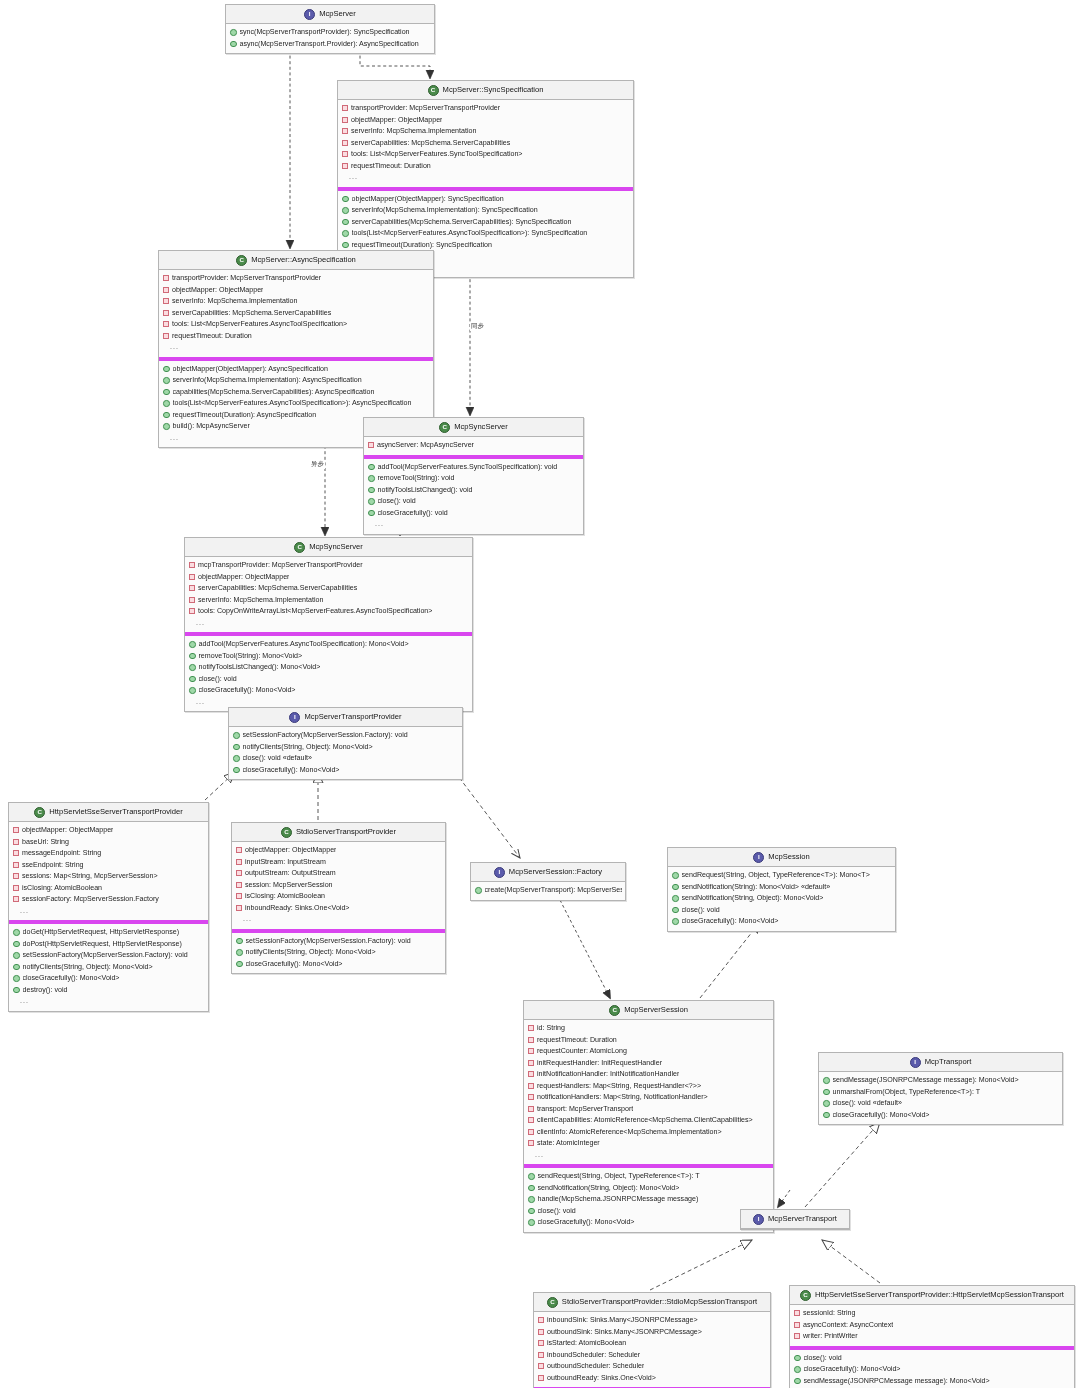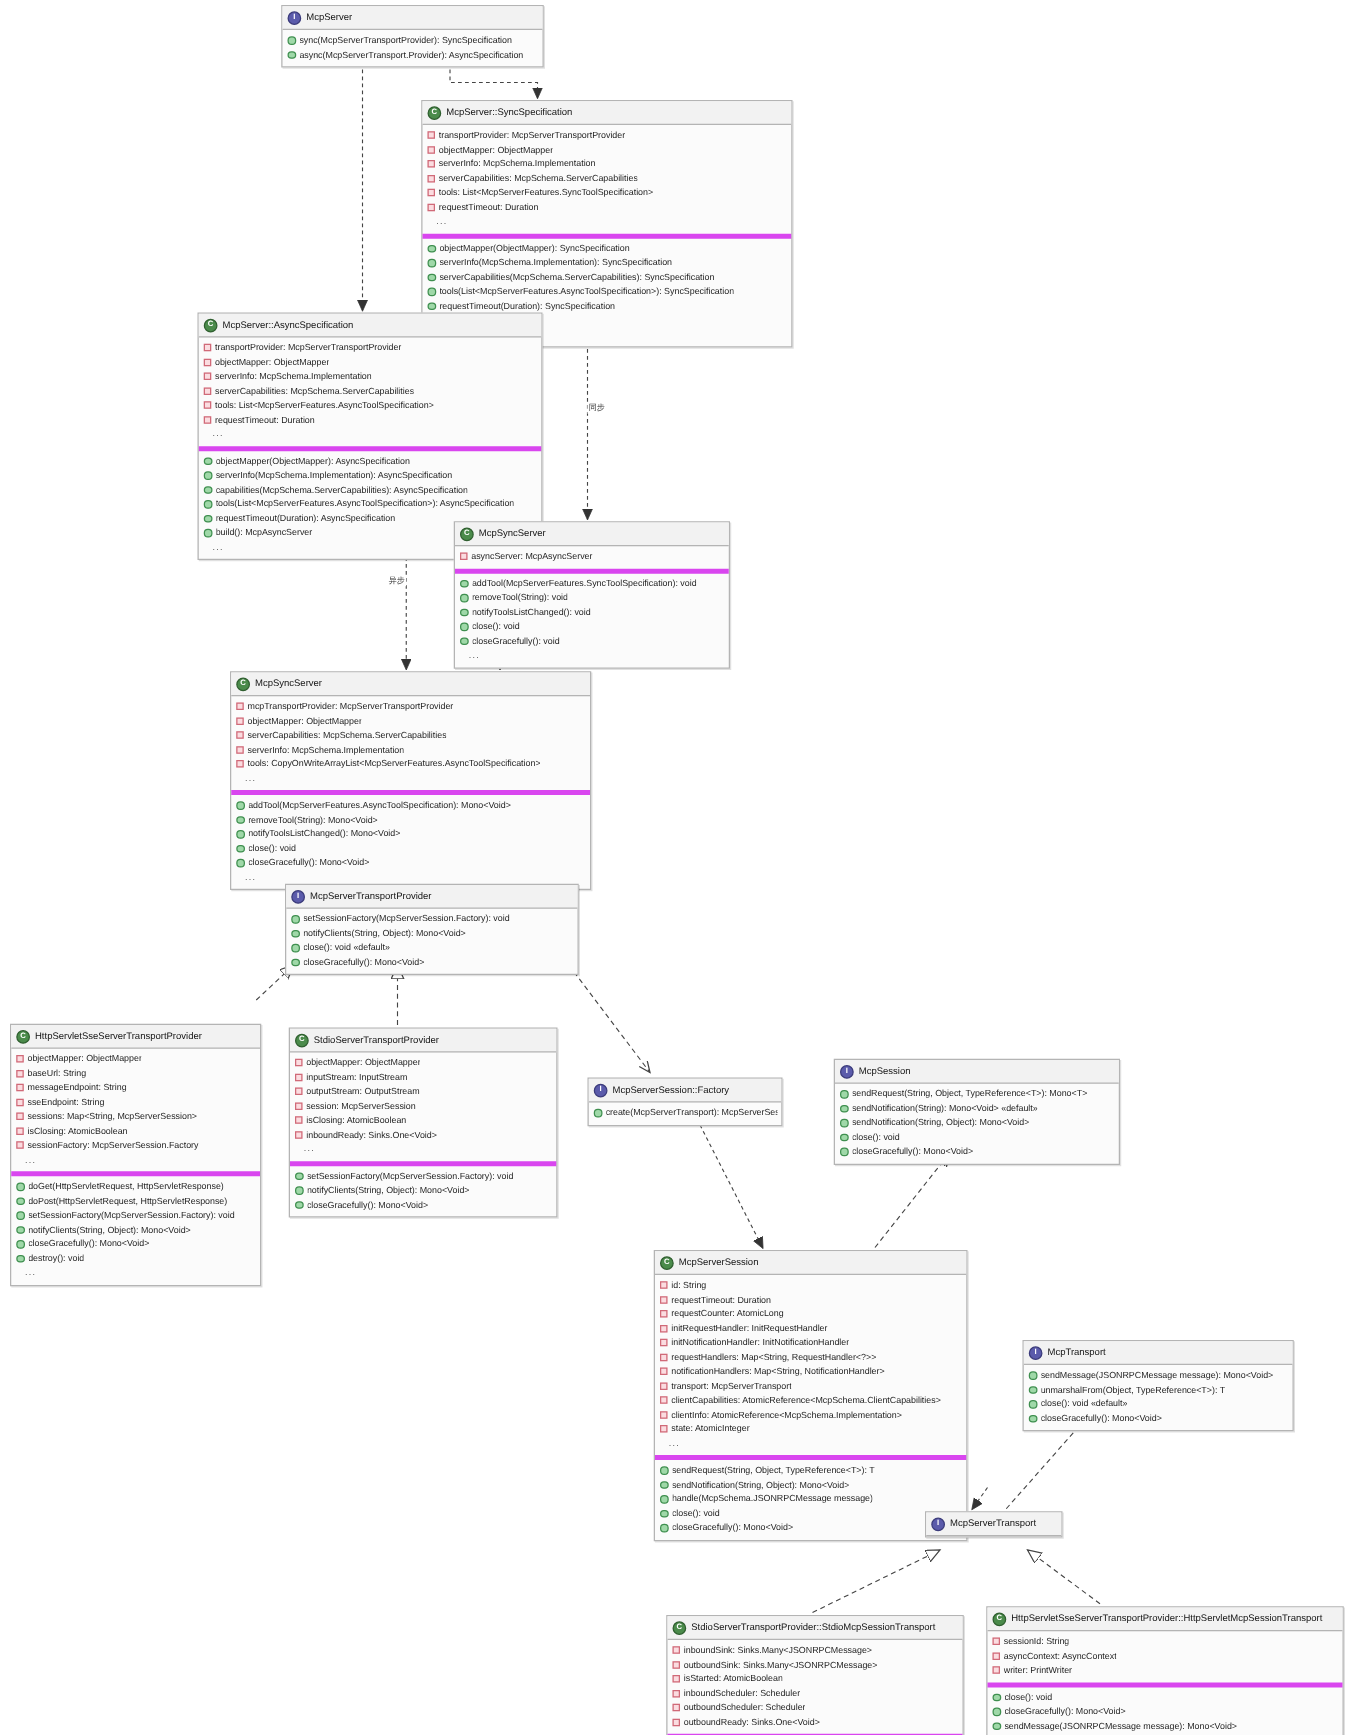--- a/index.html
+++ b/index.html
@@ -15,21 +15,21 @@
     background:#fbfbfb;
     border:1px solid #b4b4b4;
     box-shadow:1px 1px 0 rgba(0,0,0,.12);
     font-size:7.1px;
     line-height:1.62;
     color:#1c1c1c;
     box-sizing:border-box;
     z-index:2;
   }
   .uml .hdr{
-    display:flex;align-items:center;justify-content:flex-start;
+    display:flex;align-items:center;justify-content:center;
     gap:4px;
     padding:3px 4px 3px 4px;
     background:#f2f2f2;
     border-bottom:1px solid #b4b4b4;
     font-size:7.6px;
     white-space:nowrap;
   }
   .uml .hdr .ttl{color:#141414;}
   .badge{
     width:9px;height:9px;border-radius:50%;
@@ -369,21 +369,21 @@
           <div class="row">
             <span class="gl m-meth"></span>
             <span class="tx meth-txt">close(): void «default»</span>
           </div>
           <div class="row">
             <span class="gl m-meth"></span>
             <span class="tx meth-txt">closeGracefully(): Mono&lt;Void&gt;</span>
           </div>
         </div>
       </div>
-      <div class="uml" style="left: 8px; top: 802px; width: 201px; margin-top: 17px;">
+      <div class="uml" style="left: 8px; top: 802px; width: 201px;">
         <div class="hdr">
           <span class="badge cls">C</span>
           <span class="ttl">HttpServletSseServerTransportProvider</span>
         </div>
         <div class="sect">
           <div class="row">
             <span class="gl m-attr"></span>
             <span class="tx attr-txt">objectMapper: ObjectMapper</span>
           </div>
           <div class="row">
@@ -603,21 +603,21 @@
           <div class="row">
             <span class="gl m-meth"></span>
             <span class="tx meth-txt">close(): void</span>
           </div>
           <div class="row">
             <span class="gl m-meth"></span>
             <span class="tx meth-txt">closeGracefully(): Mono&lt;Void&gt;</span>
           </div>
         </div>
       </div>
-      <div class="uml" style="left: 818px; top: 1052px; width: 217px; margin-top: 20px;">
+      <div class="uml" style="left: 818px; top: 1052px; width: 245px;">
         <div class="hdr">
           <span class="badge ifc">I</span>
           <span class="ttl">McpTransport</span>
         </div>
         <div class="sect">
           <div class="row">
             <span class="gl m-meth"></span>
             <span class="tx meth-txt">sendMessage(JSONRPCMessage message): Mono&lt;Void&gt;</span>
           </div>
           <div class="row">

